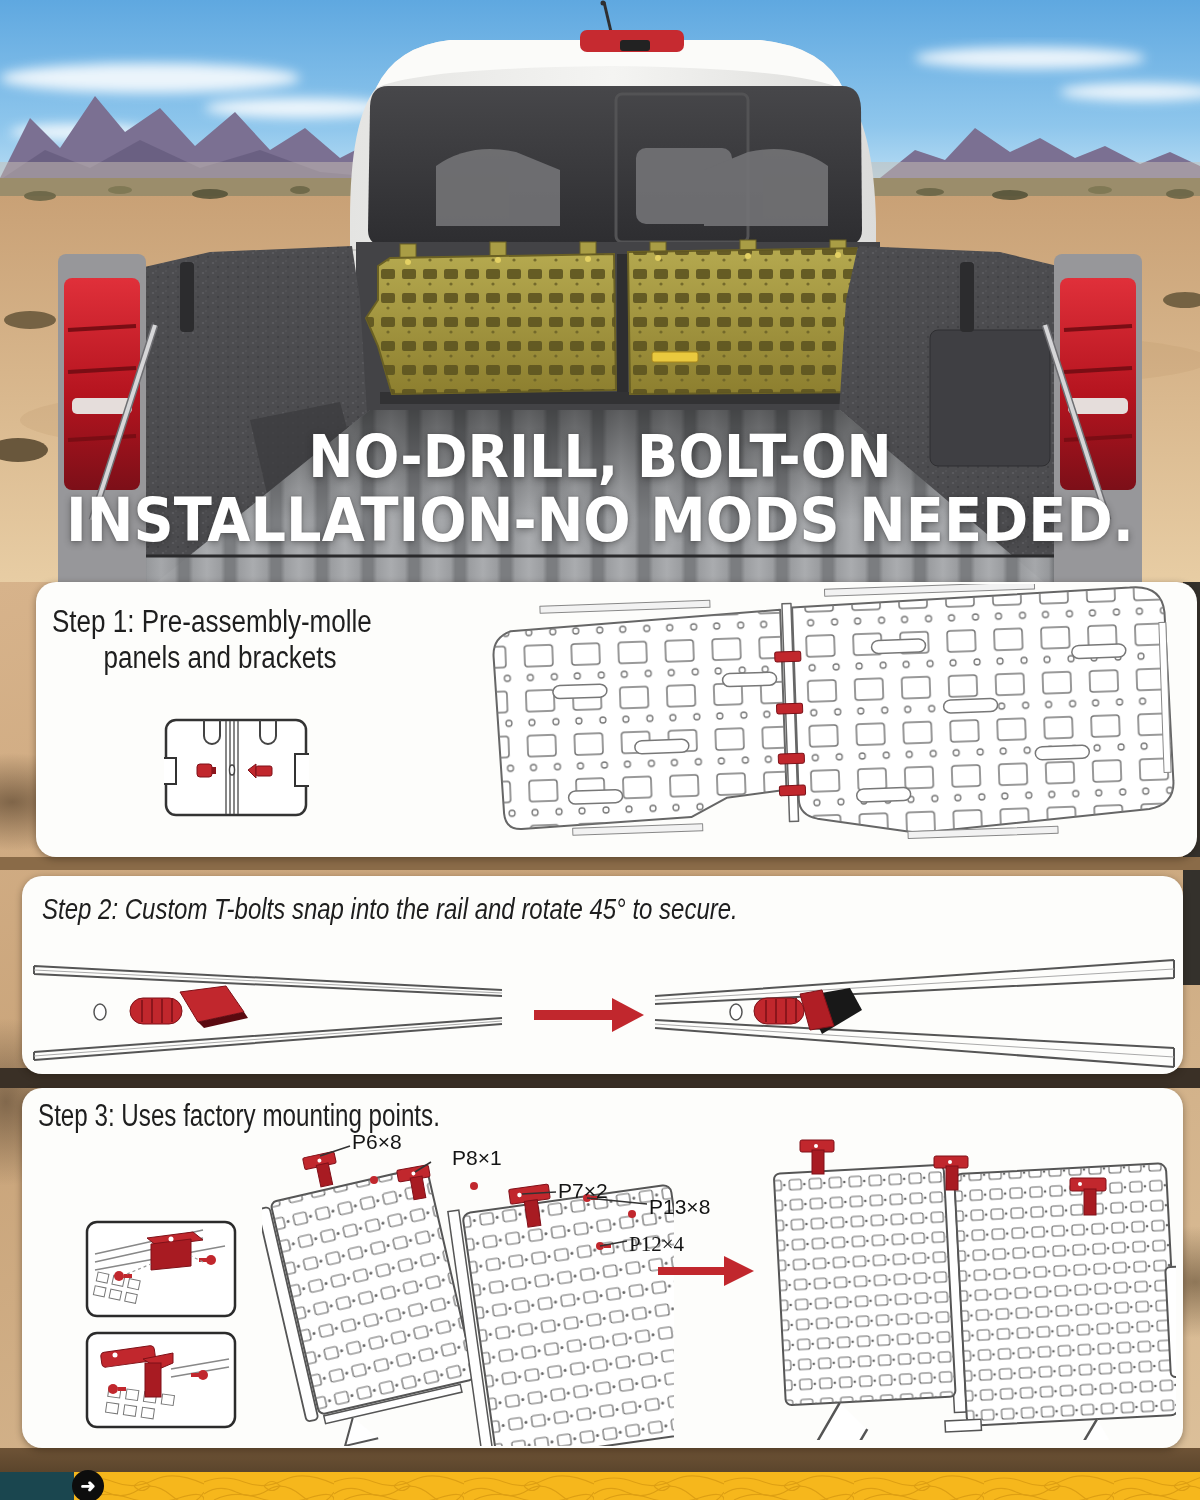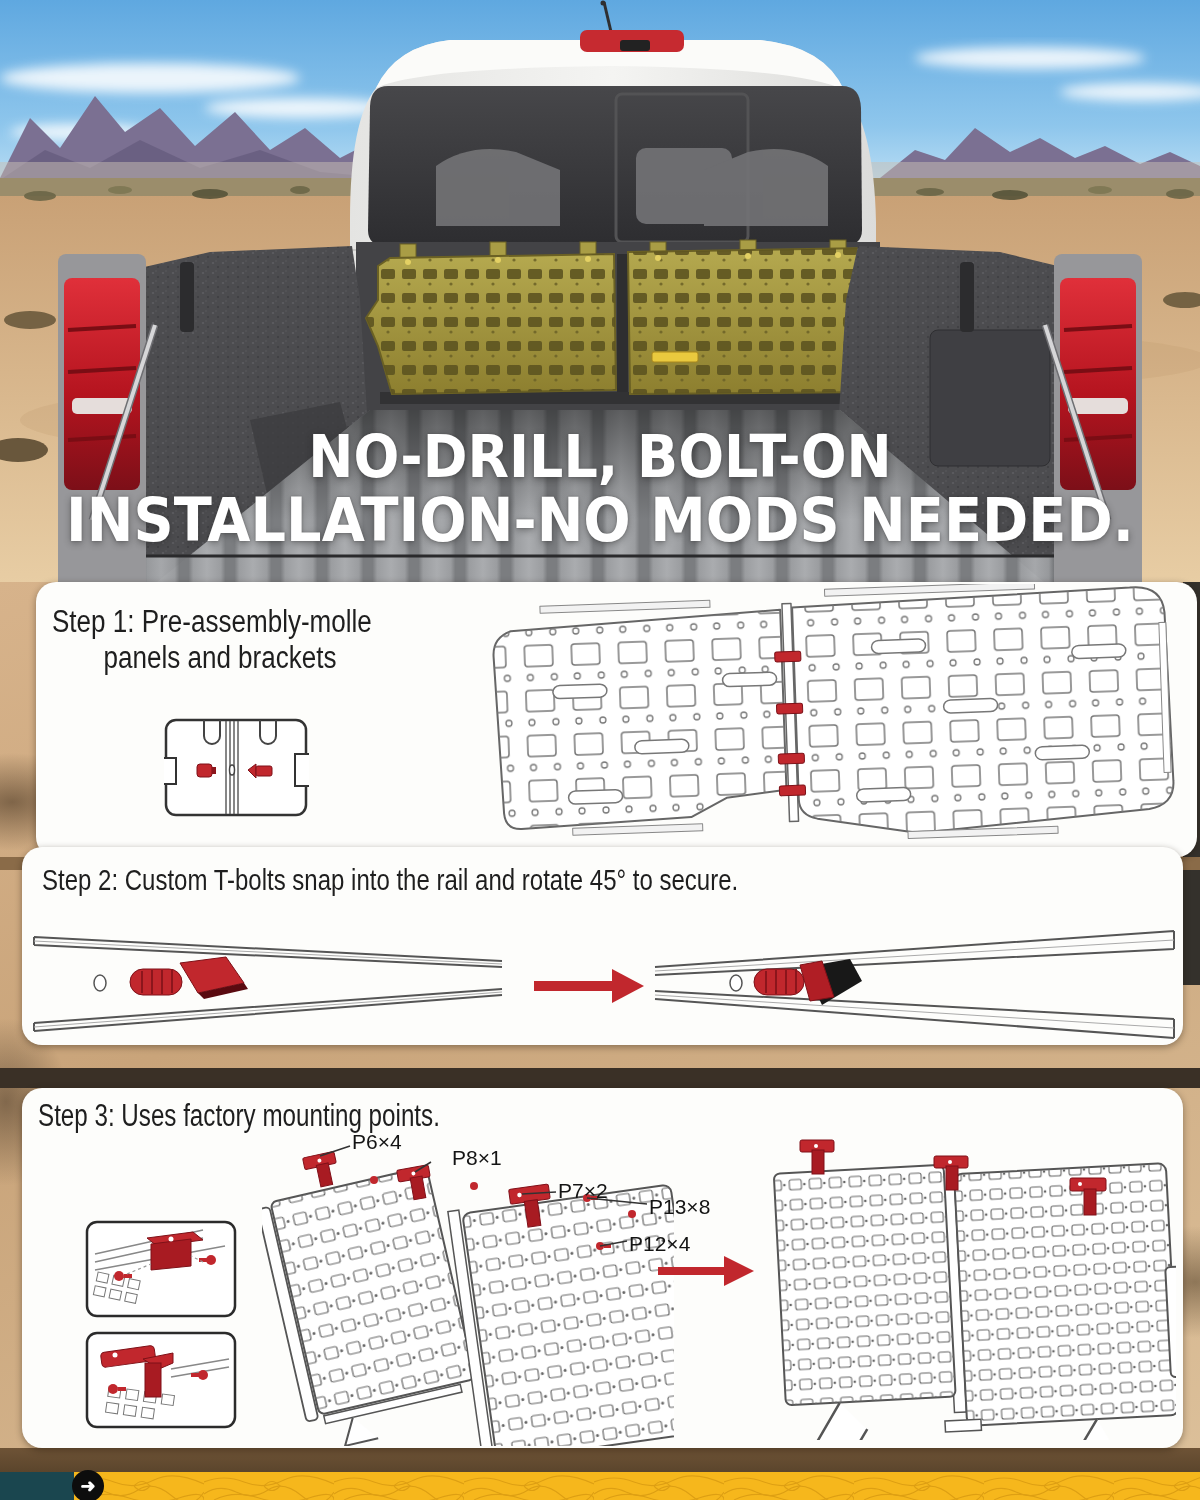--- a/index.html
+++ b/index.html
@@ -24,31 +24,31 @@
       radial-gradient(ellipse 90px 120px at 6px 520px, rgba(58,44,30,.5), transparent 70%),
       radial-gradient(ellipse 120px 80px at 1195px 700px, rgba(70,52,30,.5), transparent 70%),
       linear-gradient(160deg,#d7b38b,#c9a47a 40%,#dcc09a);
     background-repeat:no-repeat;
     background-position:0 275px,0 486px,0 866px,1183px 0,0 0,0 0,0 0,0 0;
     background-size:100% 13px,100% 20px,100% 24px,17px 403px,100% 100%,100% 100%,100% 100%,100% 100%;}
   
   .card{position:absolute;left:22px;width:1161px;background:#fdfdfb;border-radius:20px;
         box-shadow:0 2px 7px rgba(30,20,10,.4);}
   .card1{top:582px;height:275px;margin-left:14px;}
-  .card2{top:847px;height:198px;}
+  .card2{top:876px;height:198px;font-style:italic;}
   .card3{top:1088px;height:360px;text-align:center;}
   .step-title{position:absolute;color:#1e1e1e;font-size:31px;font-weight:500;
               transform:scaleX(.84);transform-origin:left top;white-space:nowrap;}
   .t1{left:16px;top:22px;width:430px;text-align:left;}
   .t1 .l2{display:block;text-align:center;width:400px;}
   .t2{left:20px;top:16px;font-size:30px;transform:scaleX(.80);}
   .t3{left:16px;top:10px;font-size:31px;transform:scaleX(.78);}
   .plabel{position:absolute;color:#141414;font-size:21px;white-space:nowrap;}
   .pl6{left:330px;top:42px;}  .pl8{left:430px;top:58px;}  .pl7{left:536px;top:91px;}
-  .pl13{left:627px;top:107px;}.pl12{left:607px;top:144px;}
+  .pl13{left:627px;top:107px;}.pl12{left:607px;top:144px;font-family:Liberation Serif, serif;}
   .abs{position:absolute;}
   
   .bar{position:absolute;left:0;top:1472px;width:1200px;height:28px;background:#f6b71c;}
   .bar-teal{position:absolute;left:0;top:0;width:74px;height:28px;background:#1a464f;}
   .bar-topo{position:absolute;left:74px;top:0;}
   .bar-icon{position:absolute;left:72px;top:-2px;width:32px;height:32px;border-radius:50%;
             background:#0d0d0d;color:#fff;display:flex;align-items:center;justify-content:center;
             font-size:18px;font-weight:bold;}
 </style>
 </head>
@@ -450,21 +450,21 @@
     <svg class="abs" style="left:0;top:0;pointer-events:none" width="1161" height="360" viewBox="0 0 1161 360">
       <g stroke="#333" stroke-width="1.5">
         <path d="M328,58 L298,68"></path>
         <path d="M409,74 L393,84"></path>
         <path d="M534,104 L500,106"></path>
         <path d="M625,116 L565,110"></path>
         <path d="M605,153 L578,158"></path>
       </g>
     </svg>
 
-    <span class="plabel pl6">P6×4</span>
+    <span class="plabel pl6">P6×8</span>
     <span class="plabel pl8">P8×1</span>
     <span class="plabel pl7">P7×2</span>
     <span class="plabel pl13">P13×8</span>
     <span class="plabel pl12">P12×4</span>
 
     <svg class="abs" style="left:636px;top:168px" width="96" height="30" viewBox="0 0 96 30">
       <rect x="0" y="11" width="68" height="8" fill="#c1272d"></rect>
       <polygon points="66,0 96,15 66,30" fill="#c1272d"></polygon>
     </svg>
 

